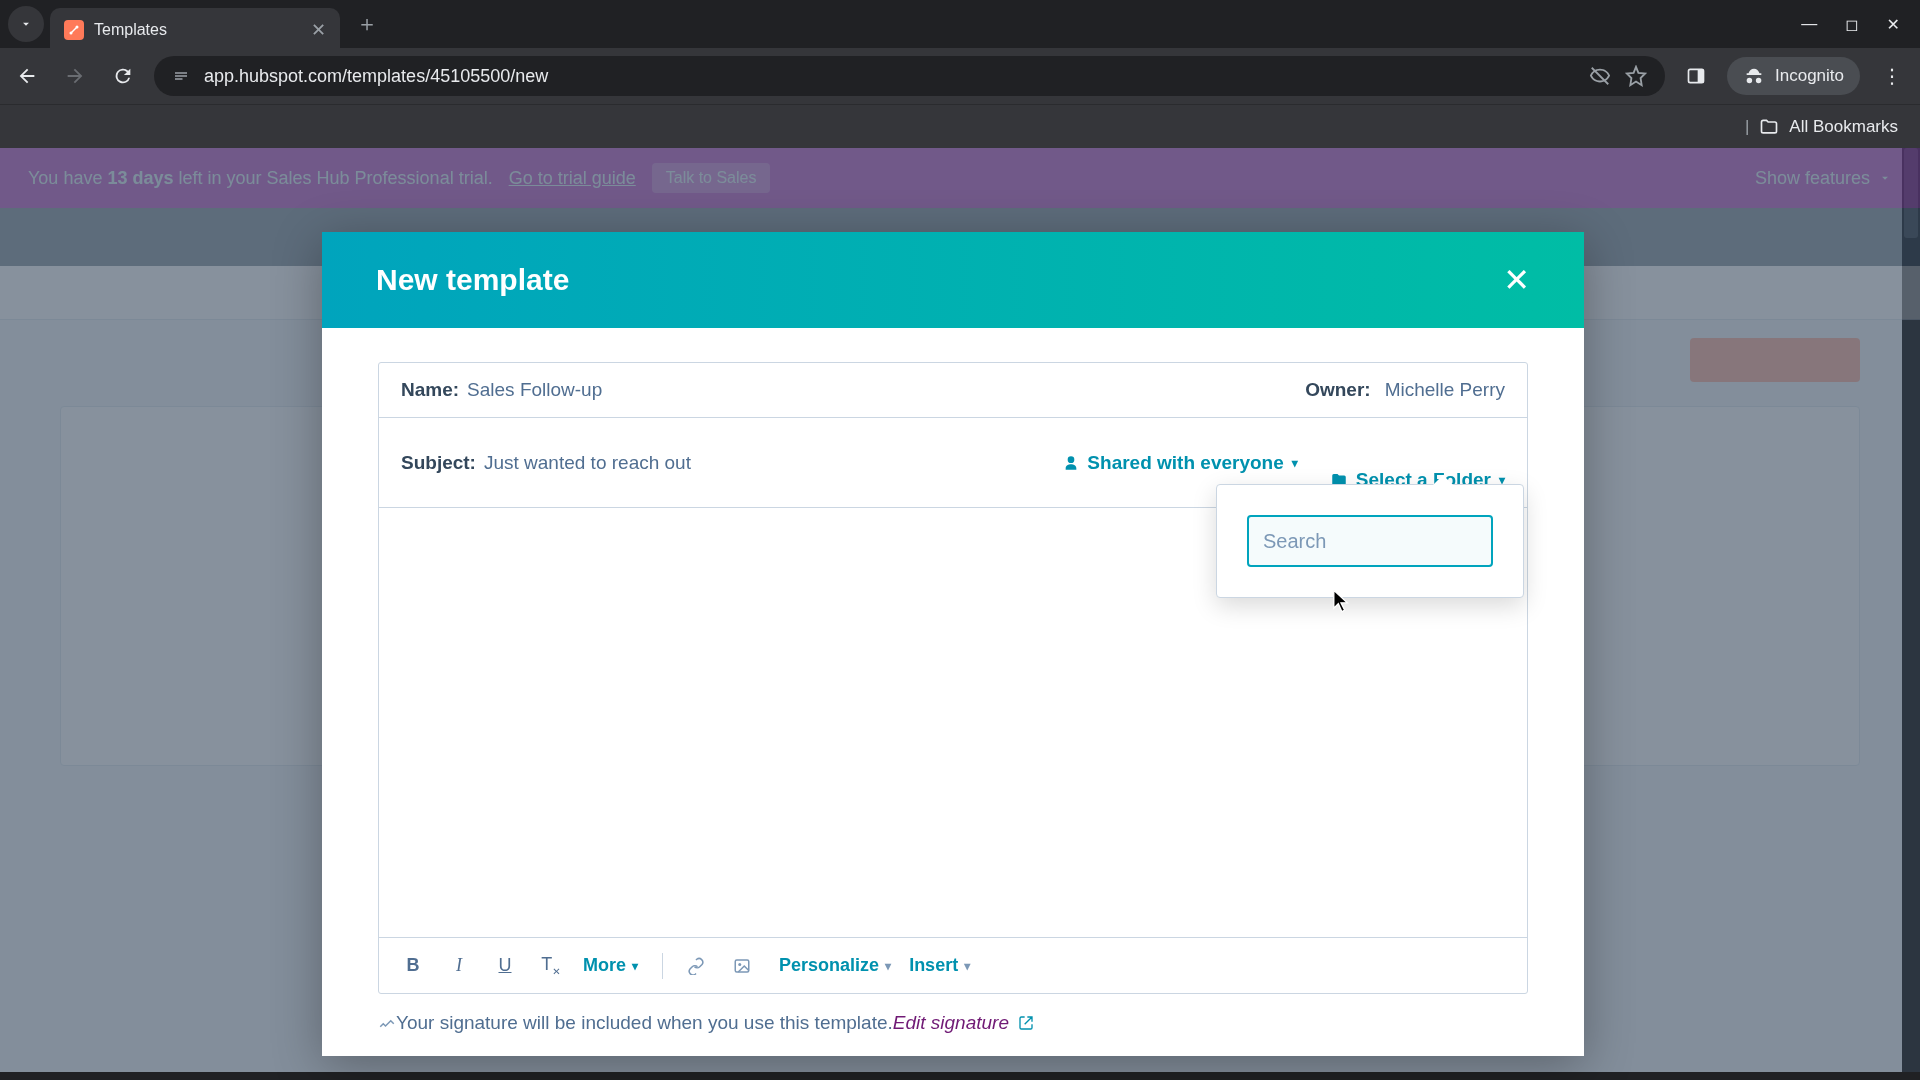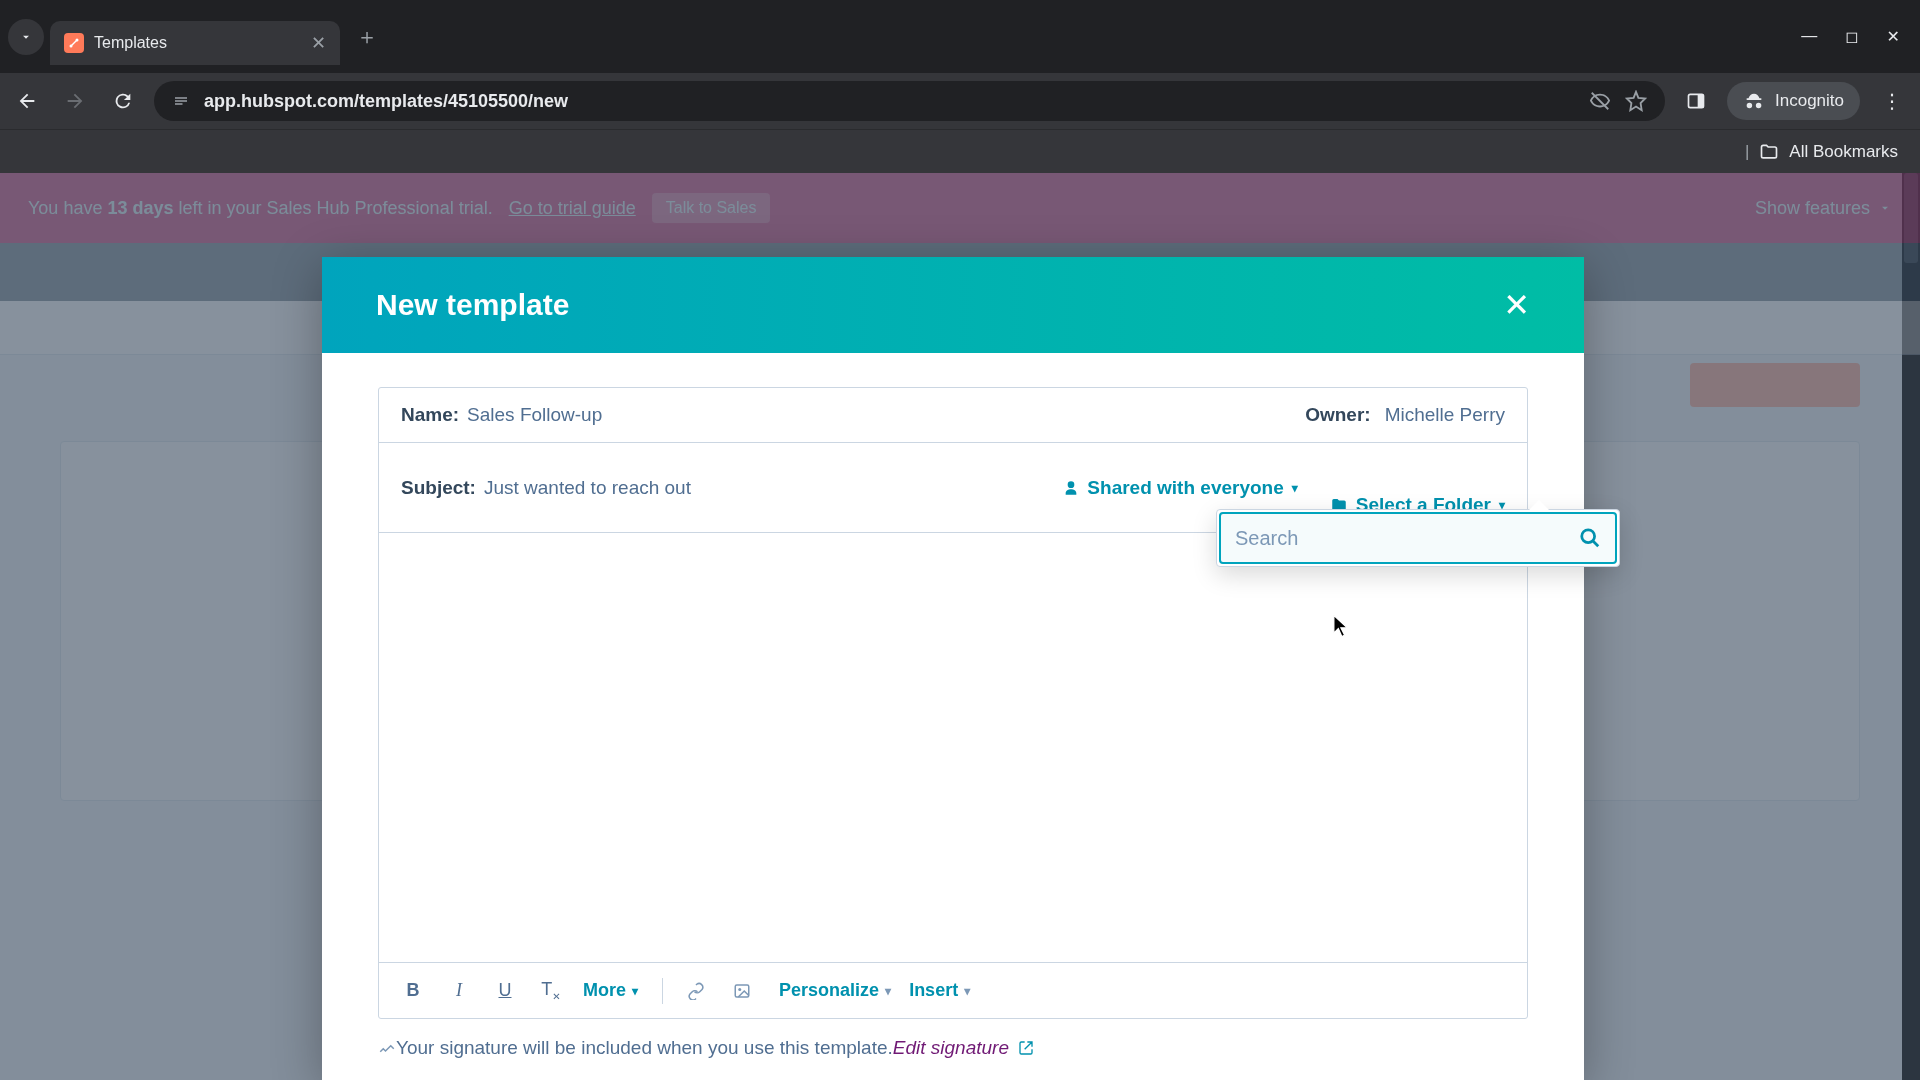--- a/index.html
+++ b/index.html
@@ -1,45 +1,45 @@
 <!DOCTYPE html>
 <html><head>
 <meta charset="utf-8">
 <style>
 * { margin: 0; padding: 0; box-sizing: border-box; font-family: -apple-system, BlinkMacSystemFont, "Segoe UI", Arial, sans-serif; }
 html, body { width: 1920px; height: 1080px; overflow: hidden; background: #202124; }
 
 
-.browser-top { height: 73px; background: #202124; display: flex; align-items: center; padding: 0 8px; }
+.browser-top { height: 48px; background: #202124; display: flex; align-items: center; padding: 0 8px; }
 .tab-dropdown { width: 36px; height: 36px; background: #35363a; border-radius: 50%; display: flex; align-items: center; justify-content: center; margin-right: 6px; }
 .tab { height: 44px; background: #35363a; border-radius: 10px 10px 0 0; display: flex; align-items: center; padding: 0 14px; width: 290px; margin-top: 12px; }
 .tab-favicon { width: 20px; height: 20px; background: #ff7a59; border-radius: 4px; margin-right: 10px; display:flex; align-items:center; justify-content:center; }
 .tab-title { color: #e8eaed; font-size: 16px; flex: 1; }
 .tab-close { color: #9aa0a6; font-size: 18px; }
 .new-tab { color: #9aa0a6; font-size: 22px; margin-left: 16px; }
 .window-controls { margin-left: auto; display: flex; gap: 28px; color: #e8eaed; padding-right: 12px; }
 .window-controls span { font-size: 16px; }
 
 .addr-bar { height: 56px; background: #35363a; display: flex; align-items: center; padding: 0 10px; gap: 14px; }
 .nav-btn { width: 34px; height: 34px; display: flex; align-items: center; justify-content: center; color: #9aa0a6; font-size: 22px; border-radius: 50%; }
 .nav-btn.enabled { color: #e8eaed; }
 .url-field { flex: 1; height: 40px; background: #202124; border-radius: 20px; display: flex; align-items: center; padding: 0 18px; gap: 14px; color: #e8eaed; font-size: 18px; }
-.url-text { flex: 1; color: #e8eaed; font-weight: bold; }
+.url-text { flex: 1; color: #e8eaed; }
 .url-icon { color: #9aa0a6; font-size: 18px; }
 .incognito-badge { height: 38px; background: #4a4d52; border-radius: 19px; display: flex; align-items: center; padding: 0 16px; gap: 10px; color: #e8eaed; font-size: 17px; }
 .kebab { color: #e8eaed; font-size: 20px; padding: 0 8px; }
 
 .bookmarks-bar { height: 44px; background: #35363a; border-top: 1px solid #2a2b2e; display: flex; align-items: center; justify-content: flex-end; padding-right: 22px; gap: 10px; color: #e8eaed; font-size: 17px; }
 
 
 .page { position: relative; height: calc(1080px - 56px - 56px - 44px); background: #eaf0f6; }
 
 
 .dimmed { position: absolute; inset: 0; filter: blur(0px); }
-.trial-banner { height: 70px; background: #be185d; color: #cdeaf0; display: flex; align-items: center; padding: 0 28px; font-size: 18px; gap: 16px; opacity: .55; }
+.trial-banner { height: 60px; background: #a21caf; color: #cdeaf0; display: flex; align-items: center; padding: 0 28px; font-size: 18px; gap: 16px; opacity: .55; }
 .trial-banner .bold { font-weight: 600; }
 .trial-link { text-decoration: underline; }
 .trial-btn { background: rgba(255,255,255,.25); padding: 6px 14px; border-radius: 4px; font-size: 16px; }
 .trial-right { margin-left: auto; display: flex; align-items: center; gap: 8px; }
 
 .navbar { height: 58px; background: #33475b; opacity: .45; }
 .subnav { height: 54px; background: #ffffff; border-bottom: 1px solid #cbd6e2; opacity: .45; display:flex; align-items:center; padding:0 50px; gap:40px; color:#33475b; font-size:17px; }
 
 .bg-body { padding: 30px 60px; opacity: .45; }
 .bg-title { font-size: 28px; color: #33475b; font-weight: 600; margin-bottom: 24px; }
@@ -72,21 +72,21 @@
 .tool-italic { font-style: italic; font-family: Georgia, serif; }
 .tool-underline { text-decoration: underline; }
 .more-btn { color: #0091ae; font-weight: 600; display:flex; align-items:center; gap:6px; }
 .divider { width:1px; height:26px; background:#cbd6e2; margin:0 6px; }
 .link-btn { color: #0091ae; font-weight: 600; display:flex; align-items:center; gap:6px; }
 
 .signature-row { padding: 18px 0 22px; font-size: 19px; color: #506e91; display:flex; align-items:center; }
 .sig-link { color: #701a75; font-weight: 500; font-style: italic; }
 
 
-.popover { position: absolute; width: 404px; left: 1216px; top: 336px; background: #fff; border: 1px solid #cbd6e2; border-radius: 4px; box-shadow: 0 8px 24px rgba(0,0,0,.15); padding: 2px; }
+.popover { position: absolute; width: 308px; left: 1216px; top: 336px; background: #fff; border: 1px solid #cbd6e2; border-radius: 4px; box-shadow: 0 8px 24px rgba(0,0,0,.15); padding: 30px; }
 .popover::before { content:""; position:absolute; top:-10px; right:70px; width:0; height:0; border-left:10px solid transparent; border-right:10px solid transparent; border-bottom:10px solid #fff; }
 .search-wrap { border: 2px solid #00a4bd; border-radius: 4px; height: 52px; display:flex; align-items:center; padding: 0 14px; background:#f5fbfc; }
 .search-input { flex:1; border:none; outline:none; background:transparent; font-size:20px; color:#506e91; }
 .search-input::placeholder { color:#7c98b6; }
 .search-icon-svg { color:#0091ae; }
 .pop-option { padding: 20px 10px 10px; font-size: 20px; color:#506e91; background:#eaf0f6; margin: 10px -14px -14px; border-radius:0 0 4px 4px; cursor:pointer; }
 .pop-option-inner { padding-left: 4px; }
 
 
 .cursor { position: absolute; left: 1332px; top: 440px; width: 18px; height: 26px; pointer-events:none; }

